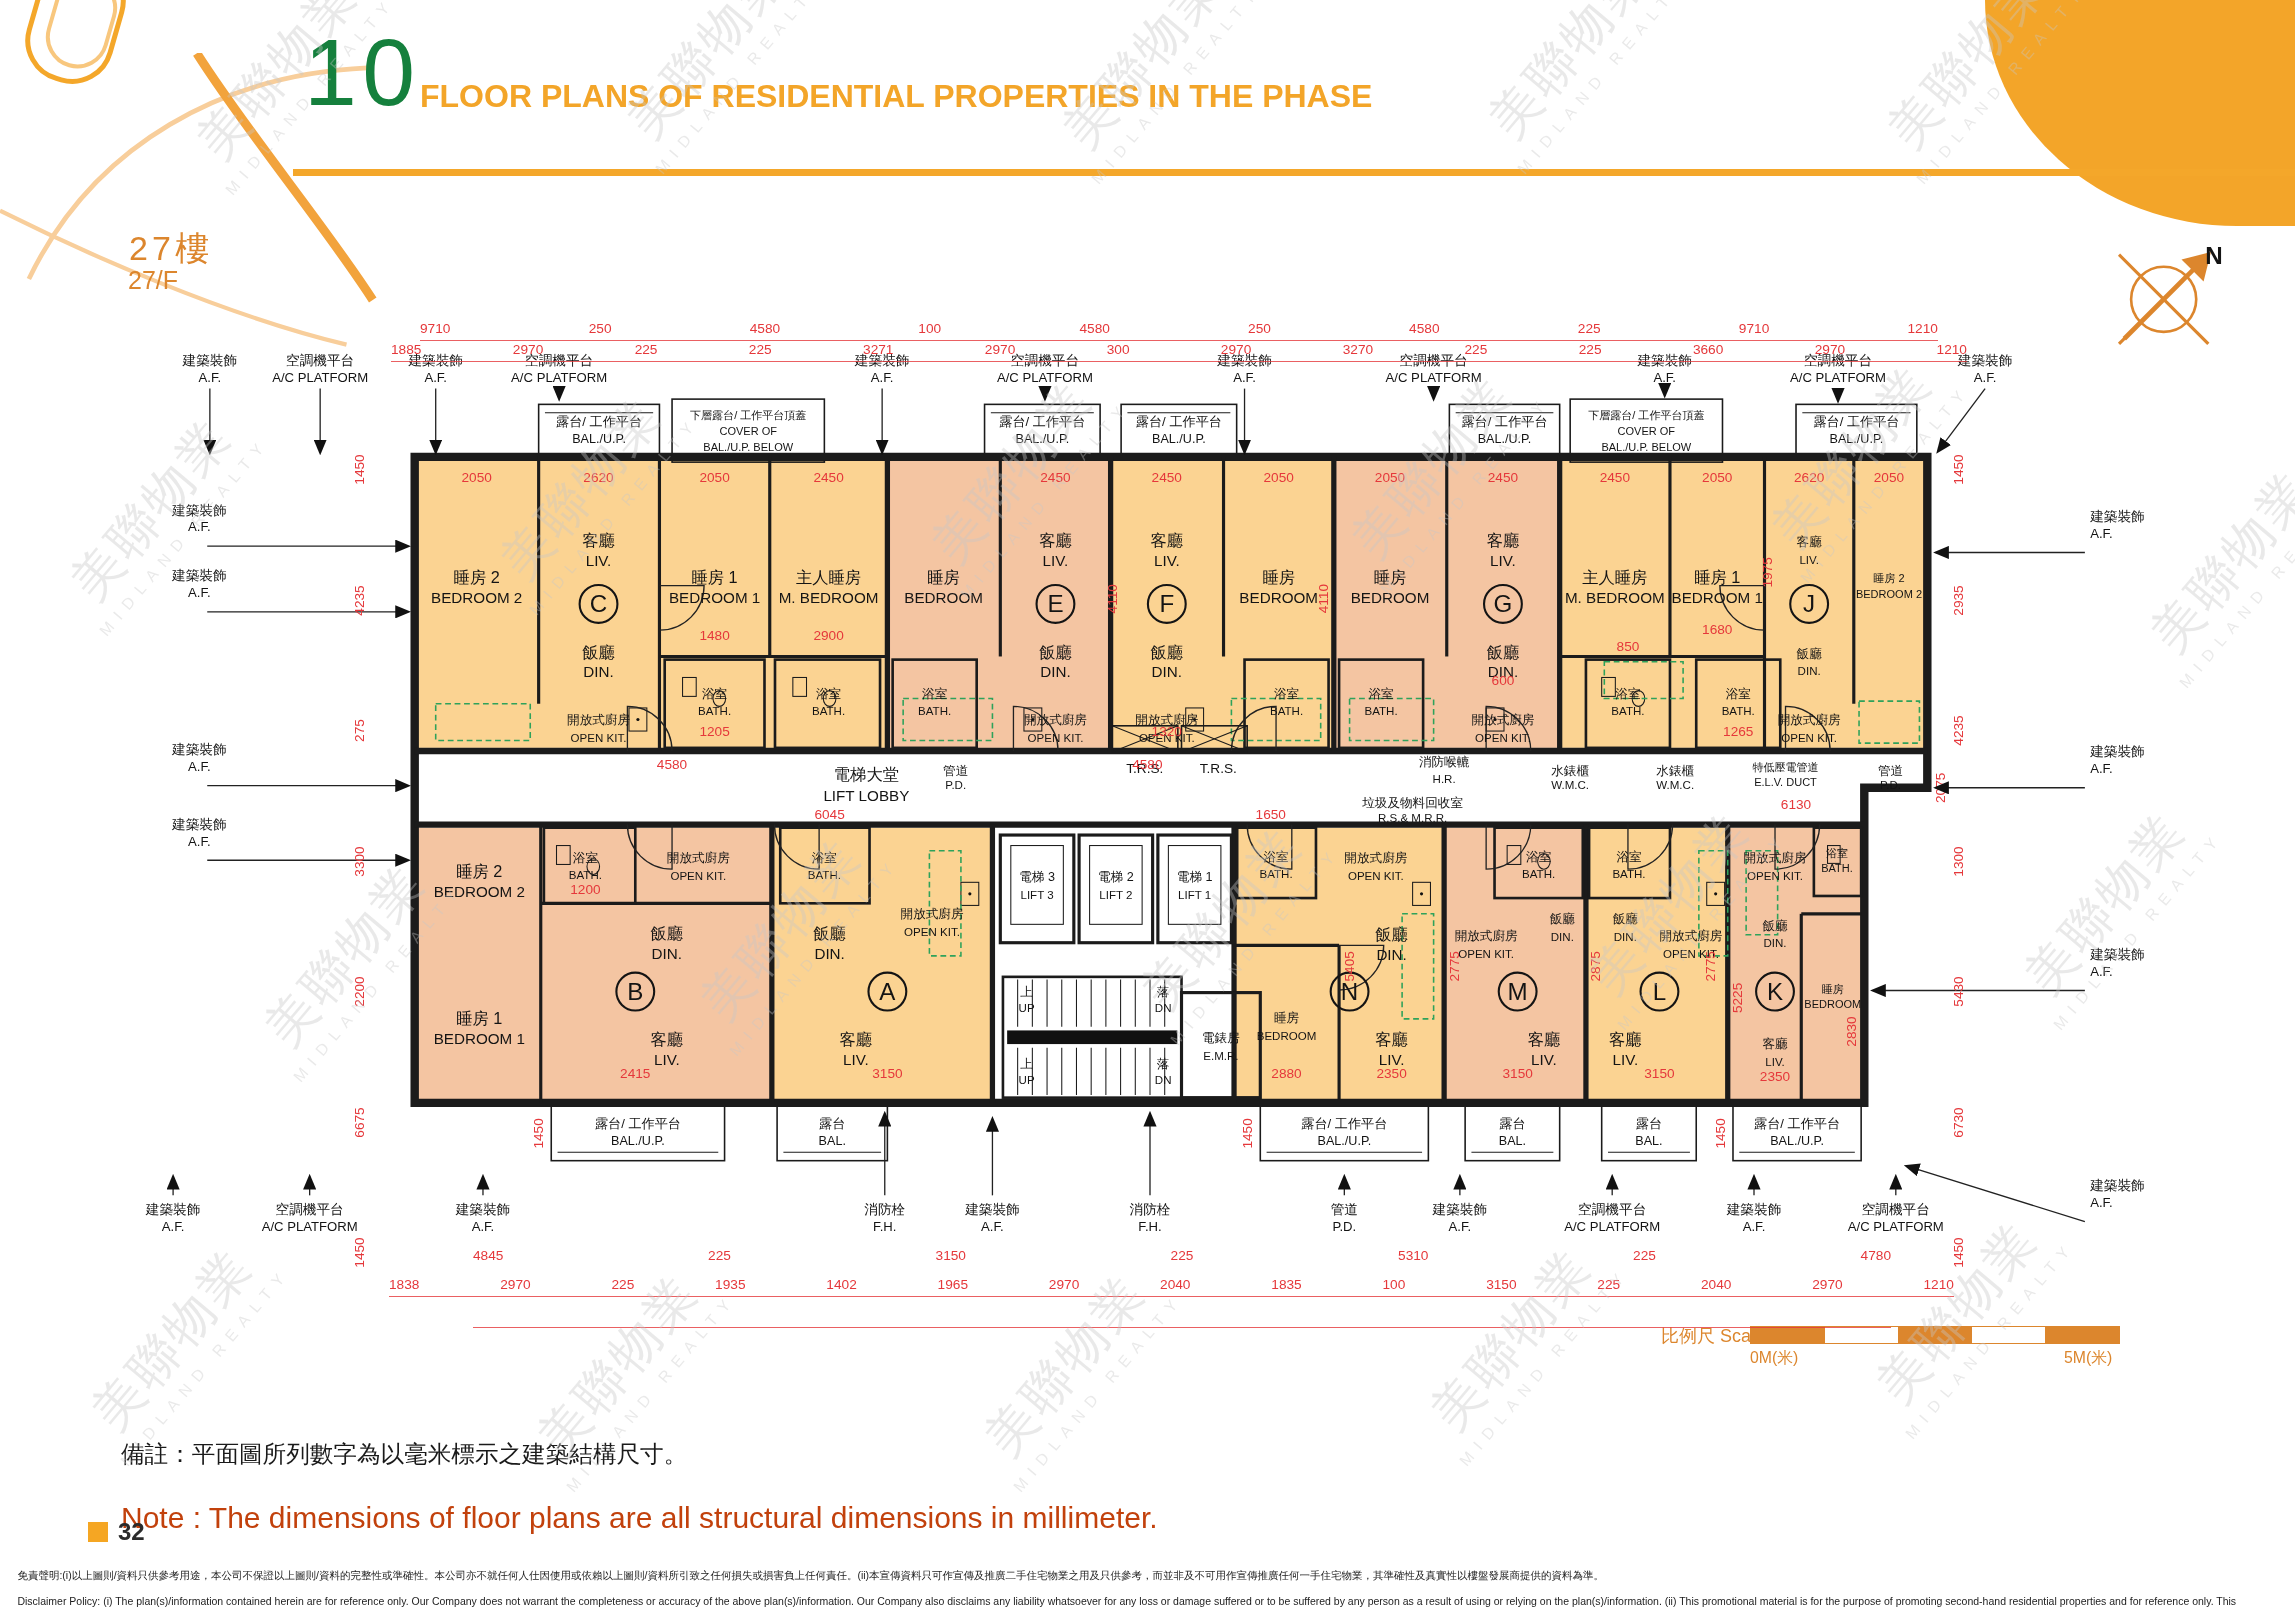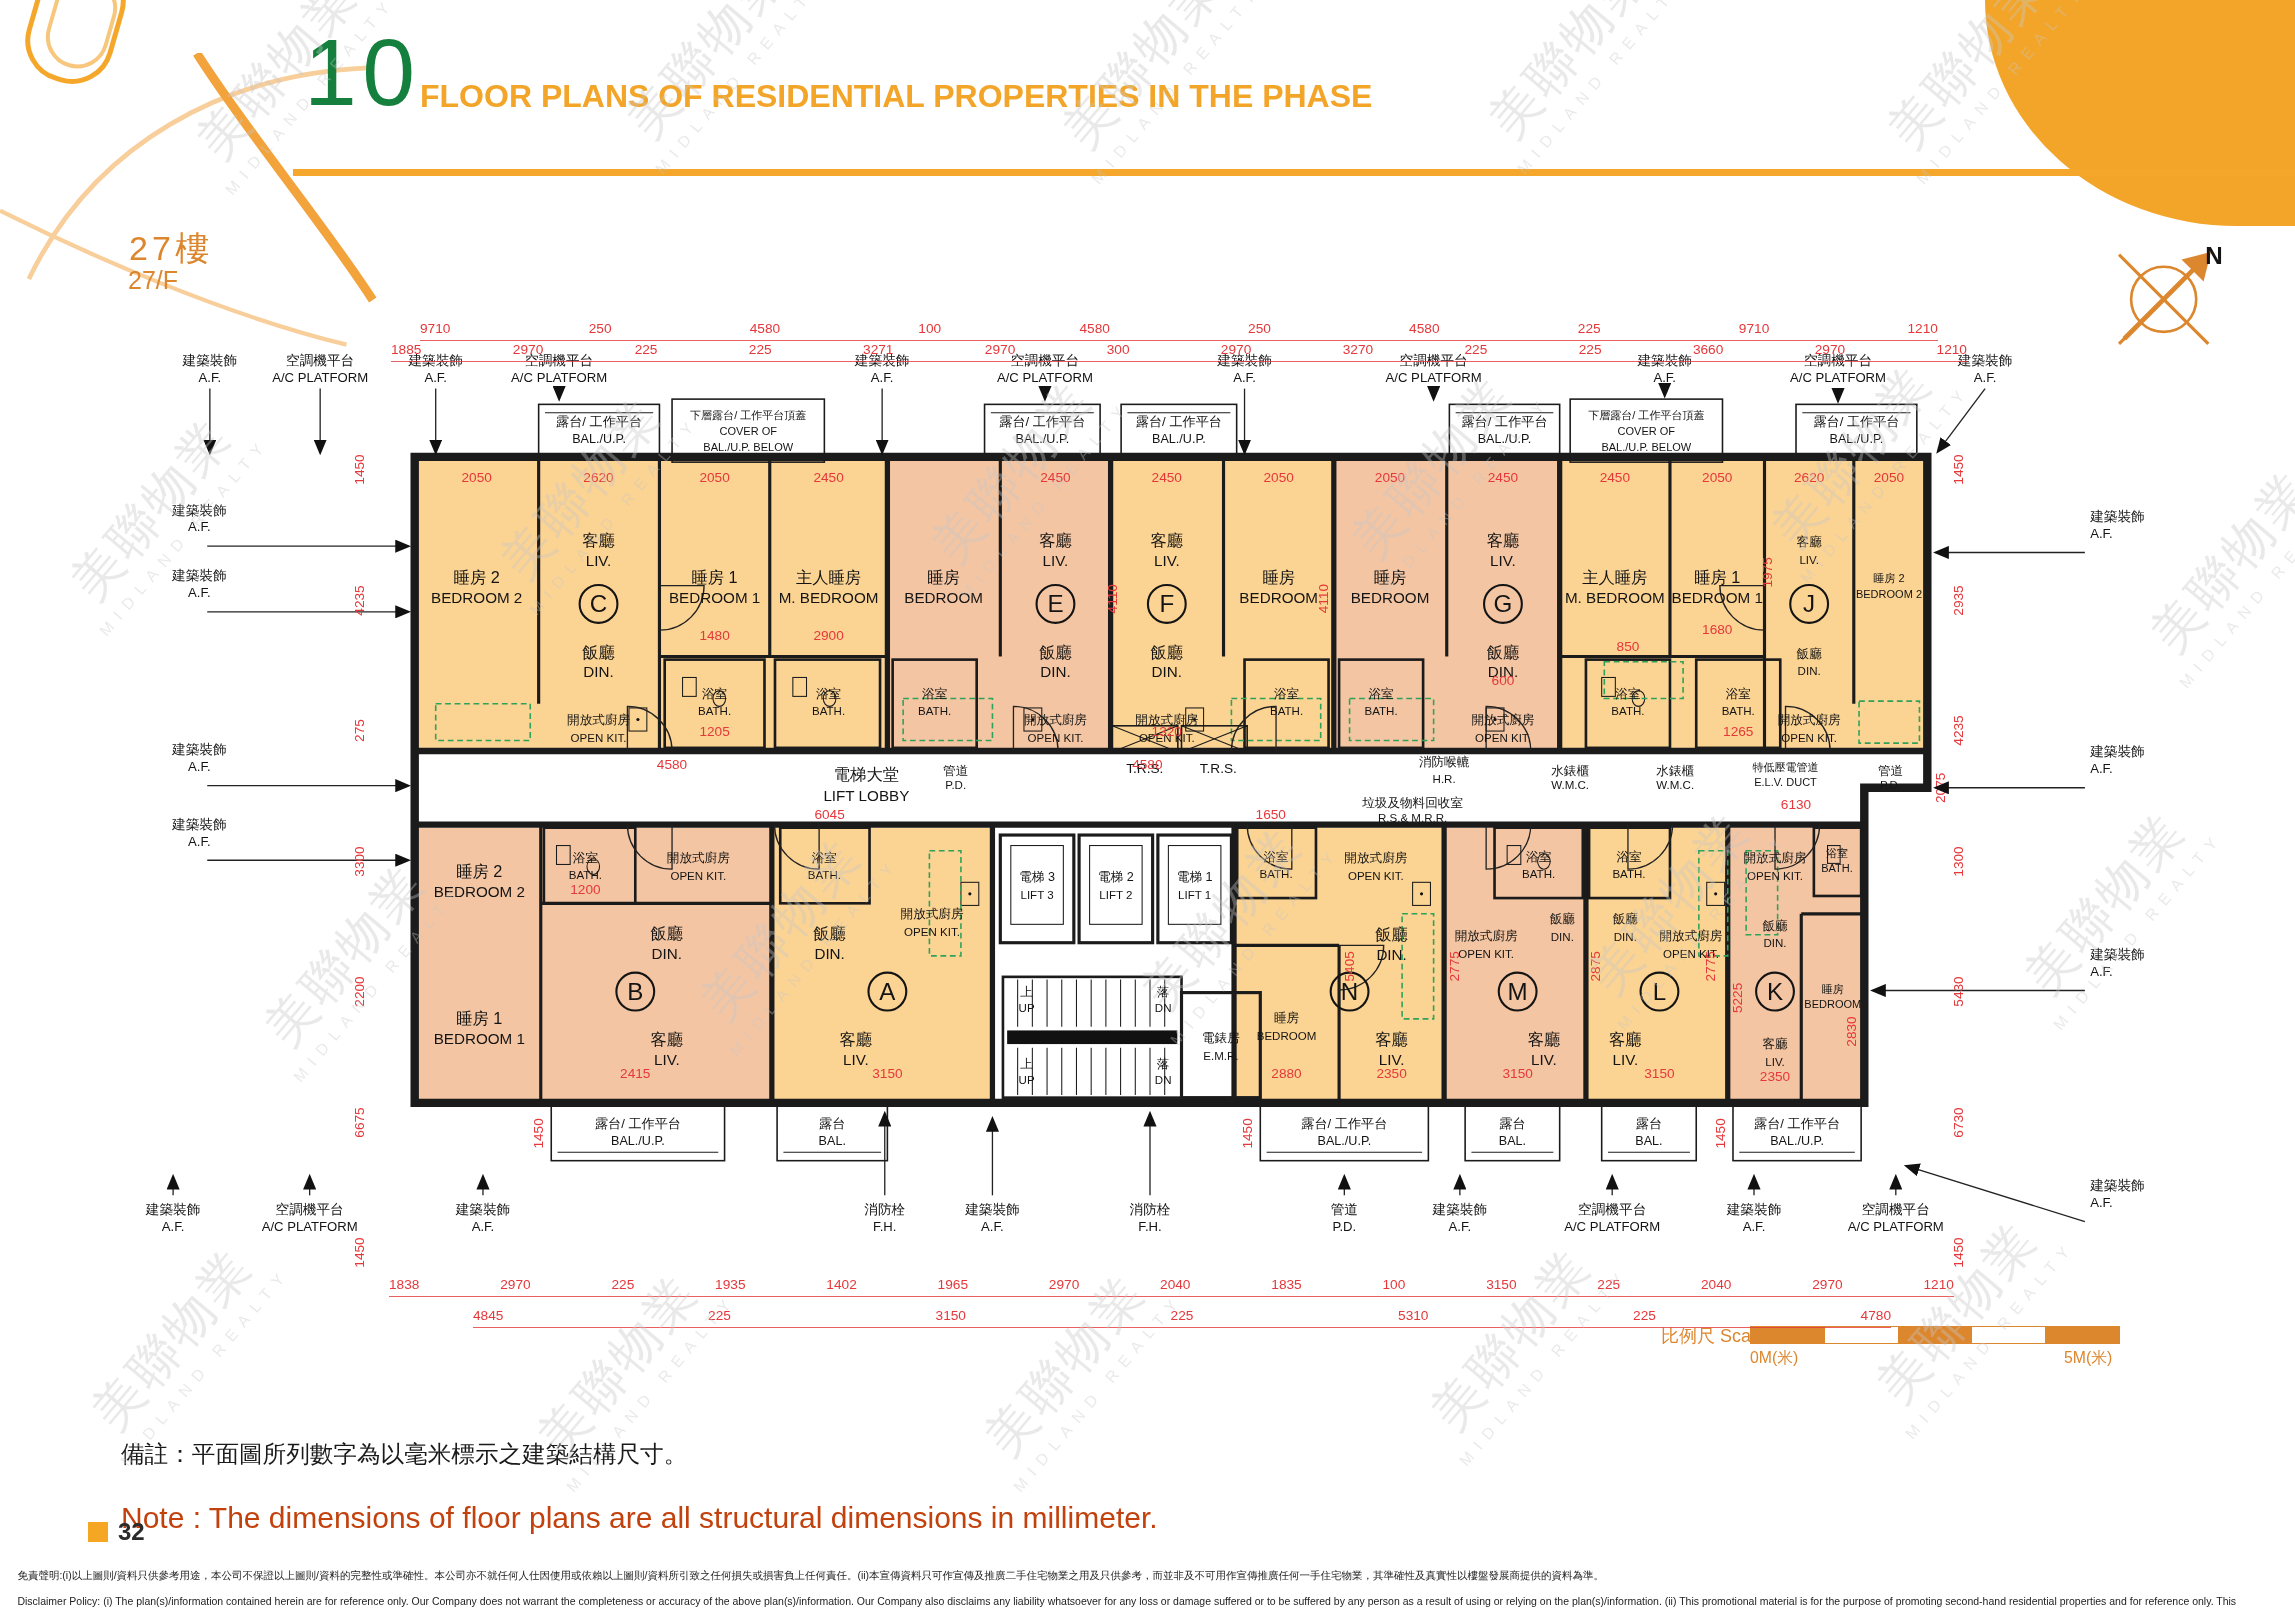--- a/index.html
+++ b/index.html
@@ -143,21 +143,21 @@
       <span>2040</span>
       <span>1835</span>
       <span>100</span>
       <span>3150</span>
       <span>225</span>
       <span>2040</span>
       <span>2970</span>
       <span>1210</span>
     </div>
   <div class="dline" style="left:389px;top:1296px;width:1565px"></div>
-  <div class="hdims" style="left:473px;top:1308px;width:1418px">
+  <div class="hdims" style="left:473px;top:1248px;width:1418px">
       <span>4845</span>
       <span>225</span>
       <span>3150</span>
       <span>225</span>
       <span>5310</span>
       <span>225</span>
       <span>4780</span>
     </div>
   <div class="dline" style="left:473px;top:1327px;width:1418px"></div>
 

